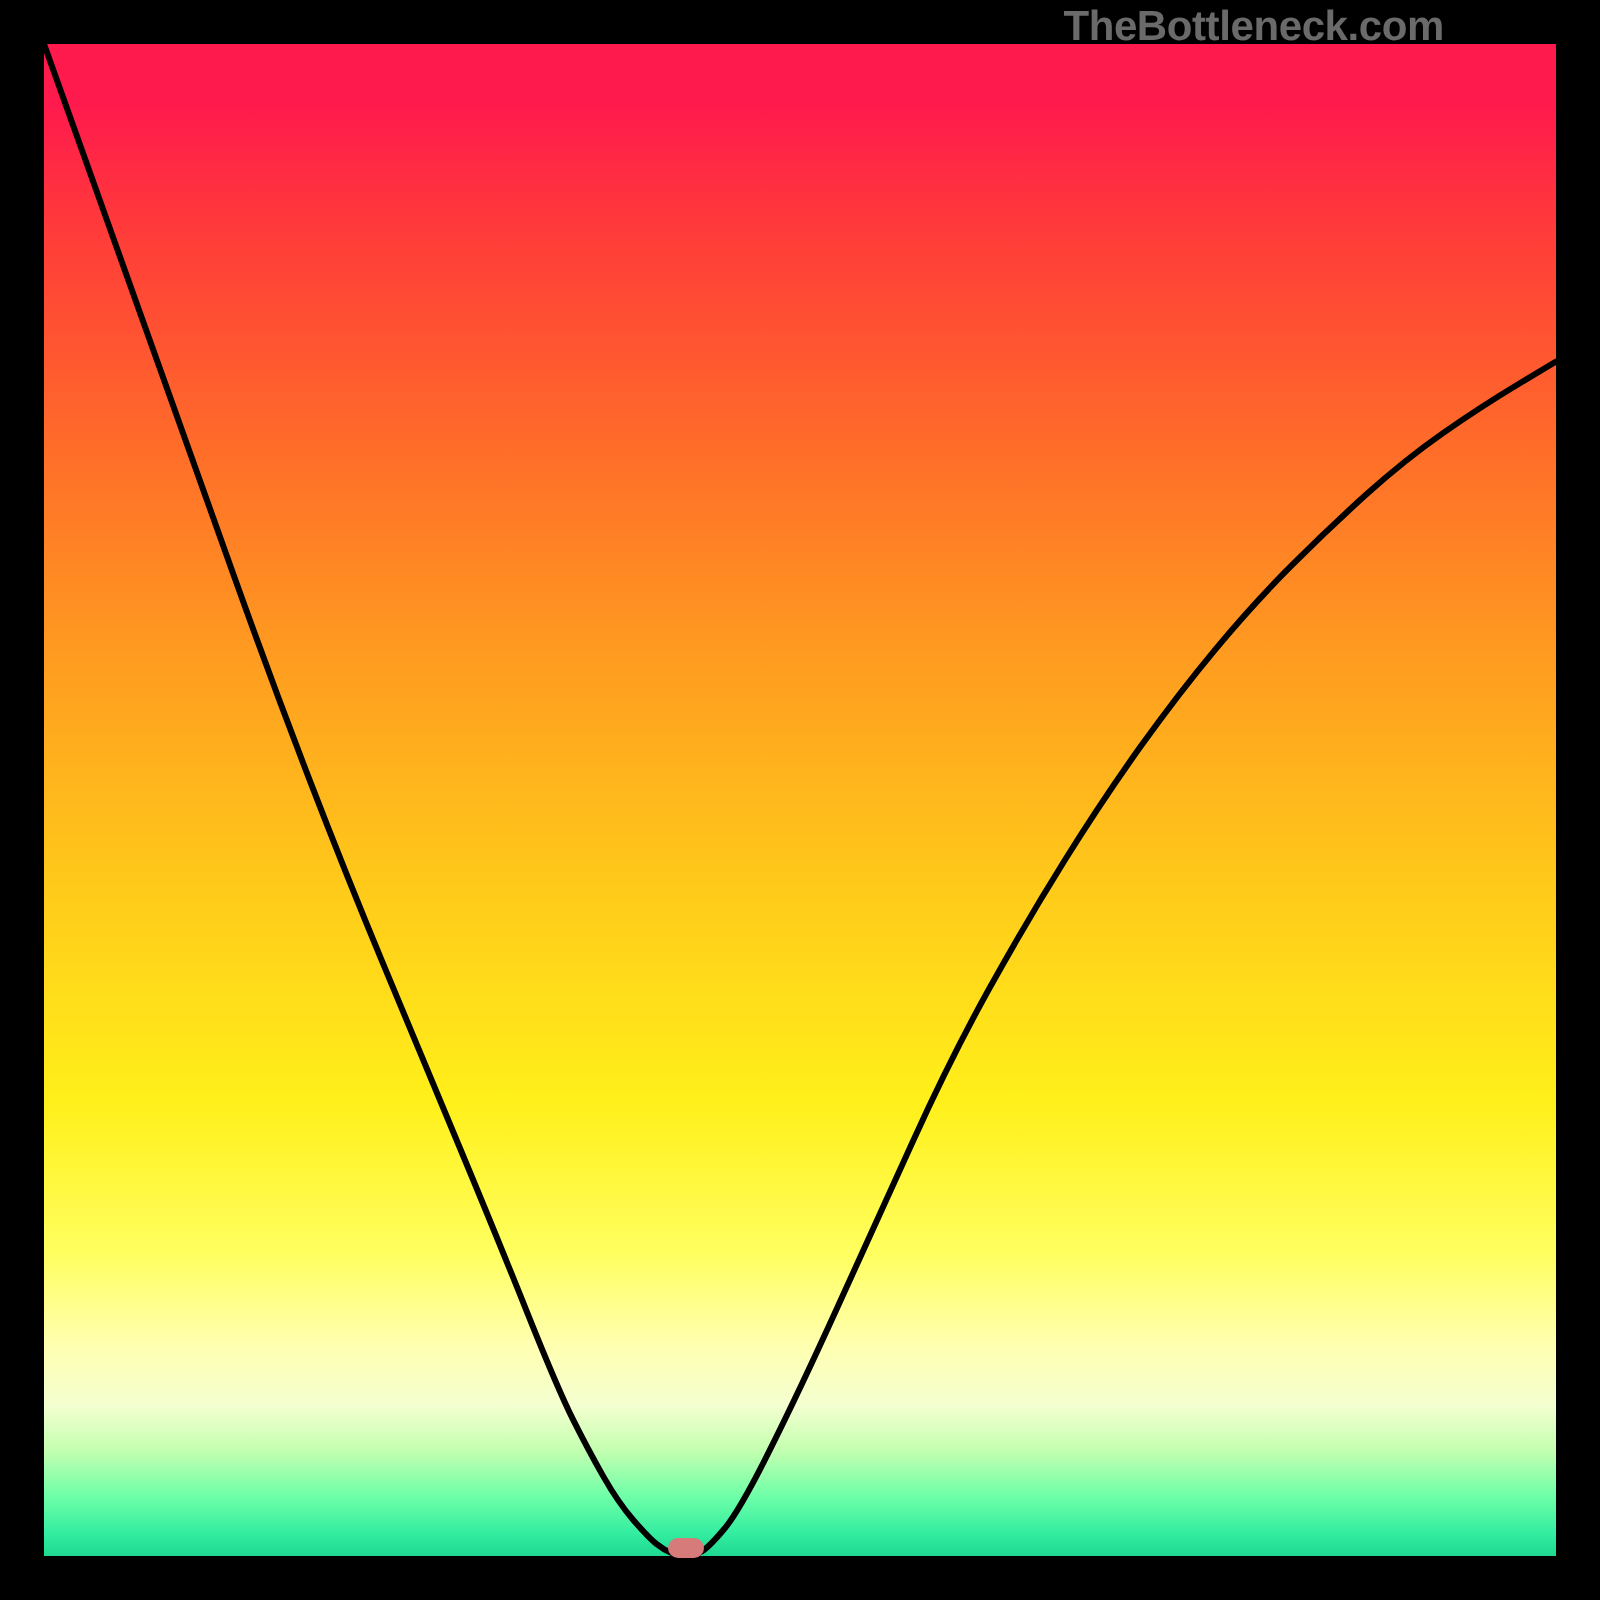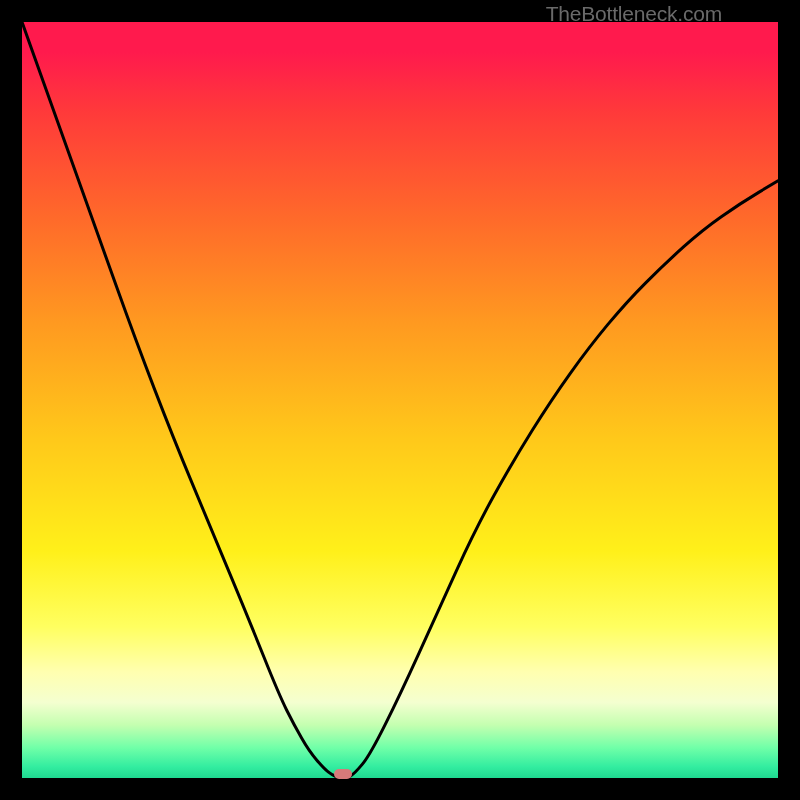--- a/index.html
+++ b/index.html
@@ -2,20 +2,21 @@
 <html><head>
 <meta charset="utf-8">
 <style>
   * { margin: 0; padding: 0; box-sizing: border-box; }
   html, body { width: 800px; height: 800px; overflow: hidden; background: #000; }
   .container {
     position: relative;
     width: 732px;
     height: 800px;
     background: #000;
+    font-weight: bold;
   }
   .plot-area {
     position: absolute;
     left: 22px;
     top: 22px;
     width: 756px;
     height: 756px;
     background: linear-gradient(to bottom,
       #ff1a4d 0%,
       #ff1a4d 4%,

